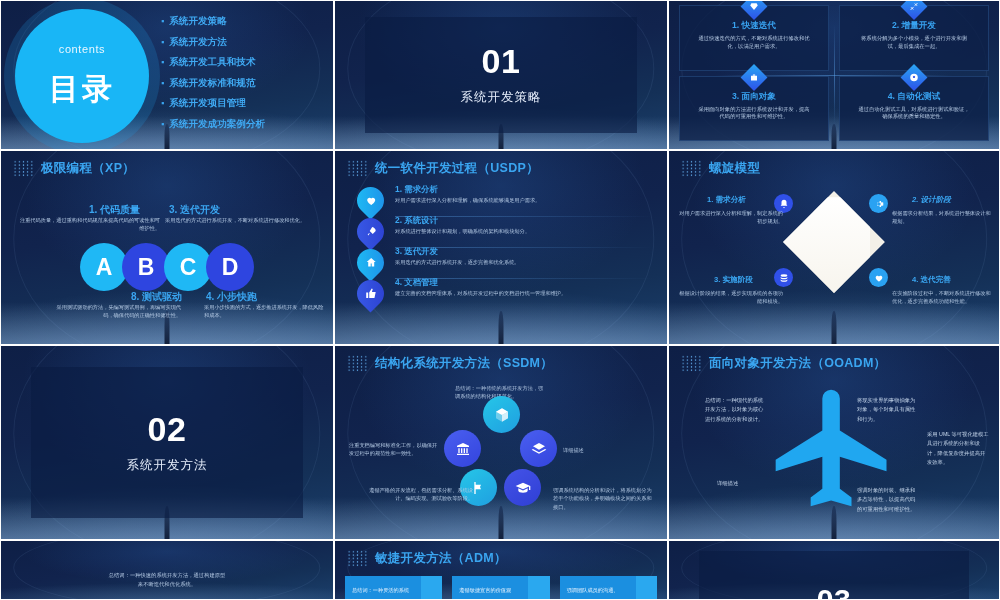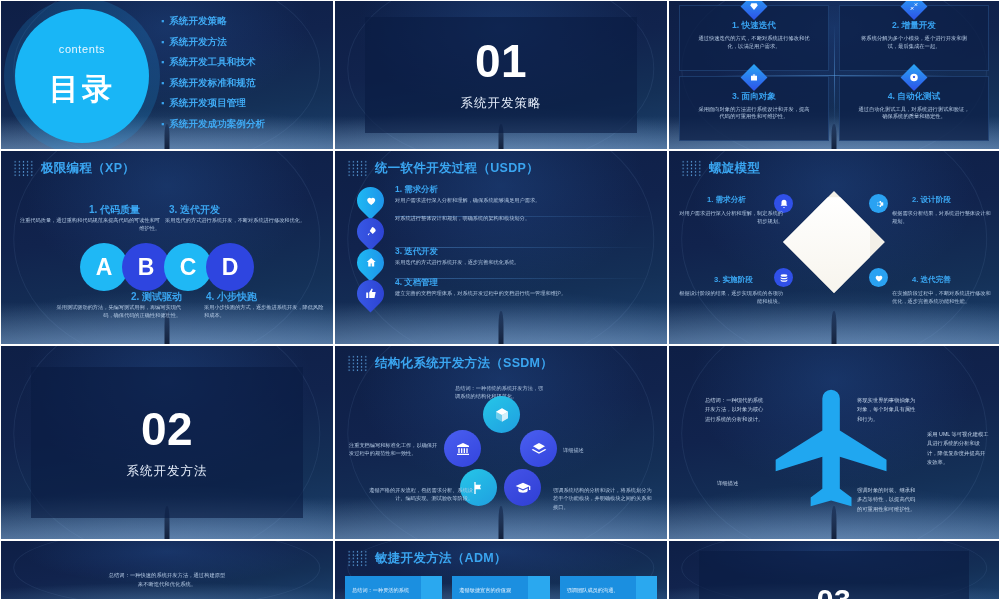--- a/index.html
+++ b/index.html
@@ -65,21 +65,21 @@
     font-size:12.5px; font-weight:bold; color:#3aa5f0;
     letter-spacing:.3px; white-space:nowrap;
   }
 
   
   .cover-inner {
     position:absolute; left:9%; right:9%; top:11%; bottom:11%;
     background:rgba(10,28,66,.62);
     display:flex; flex-direction:column; align-items:center; justify-content:center;
   }
-  .cover-num { font-size:46px; font-weight:bold; color:#ffffff; line-height:1; letter-spacing:.5px; }
+  .cover-num { font-size:34px; font-weight:bold; color:#ffffff; line-height:1; letter-spacing:.5px; }
   .cover-sub { margin-top:11px; font-size:12.5px; color:#e6eefb; letter-spacing:1px; }
   .cover-num.sm { font-size:30px; }
 
   
   .toc-circle {
     position:absolute; left:14px; top:8px; width:134px; height:134px;
     border-radius:50%;
     background:#19b6f6;
     box-shadow:0 0 0 11px rgba(32,150,225,.22);
     display:flex; flex-direction:column; align-items:center; justify-content:center;
@@ -300,21 +300,21 @@
         <div class="xp-lbl" style="left:168px;top:52px;">3. 迭代开发</div>
         <div class="xp-txt" style="left:164px;top:65px;width:155px;">采用迭代的方式进行系统开发，不断对系统进行修改和优化。</div>
 
         <div class="xp-circles">
           <div class="xp-c cyan">A</div>
           <div class="xp-c blue">B</div>
           <div class="xp-c cyan">C</div>
           <div class="xp-c blue">D</div>
         </div>
 
-        <div class="xp-lbl" style="left:130px;top:139px;">2. 测试驱动</div>
+        <div class="xp-lbl" style="left:130px;top:139px;">8. 测试驱动</div>
         <div class="xp-txt" style="left:52px;top:152px;width:128px;text-align:right;">采用测试驱动的方法，先编写测试用例，再编写实现代码，确保代码的正确性和健壮性。</div>
         <div class="xp-lbl" style="left:205px;top:139px;">4. 小步快跑</div>
         <div class="xp-txt" style="left:203px;top:152px;width:120px;">采用小步快跑的方式，逐步推进系统开发，降低风险和成本。</div>
       </div>
     </div>
   </div>
 
   <div class="slide">
     <div class="horizon"></div>
     <div class="figure"></div>
@@ -336,20 +336,21 @@
           </div>
           <div class="usdp-line"></div>
         </div>
         <div class="usdp-row">
           <div class="usdp-pin blue">
             <svg width="12" height="12" viewBox="0 0 24 24" fill="#fff">
                 <path d="M14 3c4 1 7 4 7 8l-6 6-3-3-3-3 5-8zM8 15l1 1-3 4-1-2z"></path>
               </svg>
           </div>
           <div class="usdp-body">
+            <div class="usdp-t">2. 系统设计</div>
             <div class="usdp-d">对系统进行整体设计和规划，明确系统的架构和模块划分。</div>
           </div>
           <div class="usdp-line"></div>
         </div>
         <div class="usdp-row">
           <div class="usdp-pin cyan">
             <svg width="12" height="12" viewBox="0 0 24 24" fill="#fff">
                 <path d="M12 3l9 8h-3v9h-5v-6h-2v6H6v-9H3z"></path>
               </svg>
           </div>
@@ -405,21 +406,21 @@
       </div>
       <div class="sp-badge cyan" style="left:200px;top:117px;">
         <svg width="10" height="10" viewBox="0 0 24 24" fill="#fff">
             <path d="M12 21s-8-5-8-10a4.5 4.5 0 018-2.8A4.5 4.5 0 0120 11c0 5-8 10-8 10z"></path>
           </svg>
       </div>
 
       <div class="sp-lbl" style="left:38px;top:44px;">1. 需求分析</div>
       <div class="sp-txt" style="left:6px;top:58px;width:108px;text-align:right;">对用户需求进行深入分析和理解，制定系统的初步规划。</div>
 
-      <div class="sp-lbl" style="left:243px;top:44px;">2. 设计阶段</div>
+      <div class="sp-lbl" style="left:243px;top:44px;font-style:italic;">2. 设计阶段</div>
       <div class="sp-txt" style="left:223px;top:58px;width:103px;">根据需求分析结果，对系统进行整体设计和规划。</div>
 
       <div class="sp-lbl" style="left:45px;top:124px;">3. 实施阶段</div>
       <div class="sp-txt" style="left:6px;top:138px;width:108px;text-align:right;">根据设计阶段的结果，逐步实现系统的各项功能和模块。</div>
 
       <div class="sp-lbl" style="left:243px;top:124px;">4. 迭代完善</div>
       <div class="sp-txt" style="left:223px;top:138px;width:103px;">在实施阶段过程中，不断对系统进行修改和优化，逐步完善系统功能和性能。</div>
     </div>
   </div>
 
@@ -480,20 +481,24 @@
       <div class="ssdm-txt" style="left:228px;top:100px;width:80px;">详细描述</div>
       <div class="ssdm-txt" style="left:28px;top:140px;width:110px;text-align:right;">遵循严格的开发流程，包括需求分析、系统设计、编码实现、测试验收等阶段。</div>
       <div class="ssdm-txt" style="left:218px;top:140px;width:100px;">强调系统结构的分析和设计，将系统划分为若干个功能模块，并明确模块之间的关系和接口。</div>
     </div>
   </div>
 
   <div class="slide">
     <div class="horizon"></div>
     <div class="figure"></div>
     <div class="content">
+      <div class="hdr">
+        <div class="dotgrid"></div>
+        <div class="hdr-title">面向对象开发方法（OOADM）</div>
+      </div>
 
       <div class="plane">
         <svg width="160" height="140" viewBox="0 0 24 24" fill="#20a7f0">
           <path d="M21 16v-2l-8-5V3.5a1.5 1.5 0 00-3 0V9l-8 5v2l8-2.5V19l-2 1.5V22l3.5-1 3.5 1v-1.5L13 19v-5.5z"></path>
         </svg>
       </div>
 
       <div class="oo-txt" style="left:36px;top:50px;width:62px;">总结词：一种现代的系统开发方法，以对象为核心进行系统的分析和设计。</div>
       <div class="oo-txt" style="left:188px;top:50px;width:62px;">将现实世界的事物抽象为对象，每个对象具有属性和行为。</div>
       <div class="oo-txt" style="left:258px;top:84px;width:62px;">采用 UML 等可视化建模工具进行系统的分析和设计，降低复杂度并提高开发效率。</div>

